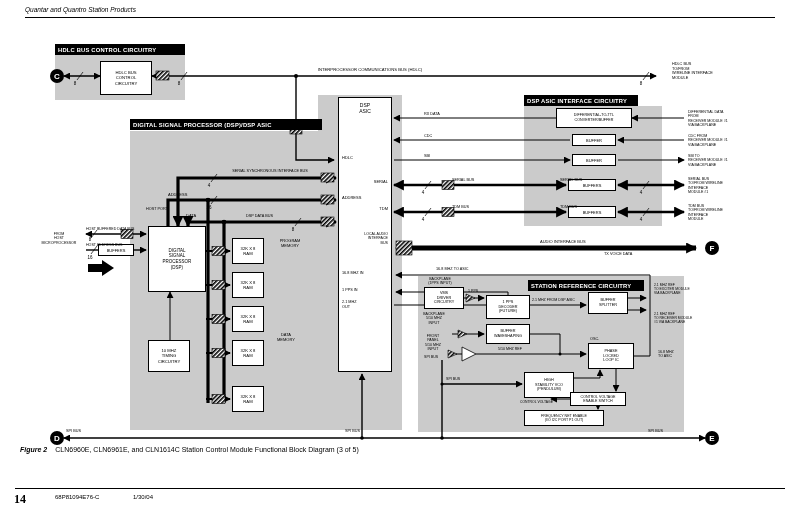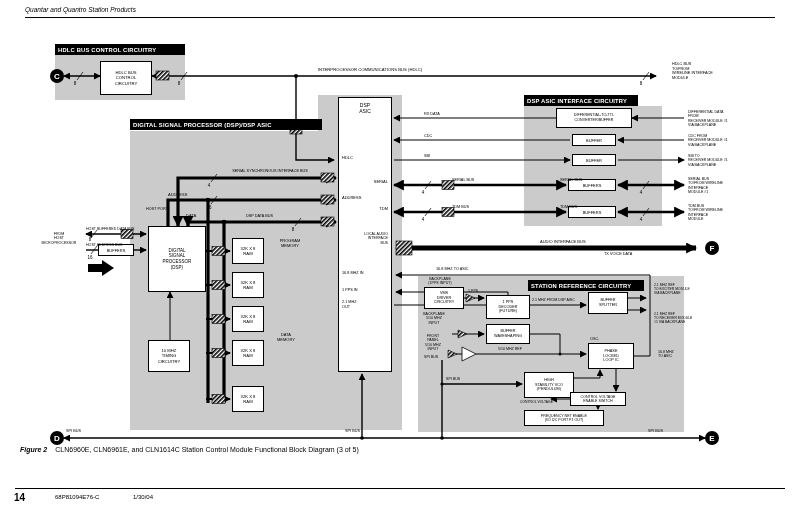--- a/index.html
+++ b/index.html
@@ -16,21 +16,21 @@
       display:flex;align-items:center;padding:0 3px;z-index:4;height:11px;box-sizing:border-box;
       letter-spacing:.2px;white-space:nowrap;}
   .cn{position:absolute;width:14px;height:14px;border-radius:50%;background:#000;color:#fff;
       font-size:8px;font-weight:bold;display:flex;align-items:center;justify-content:center;z-index:5;}
   svg.ln{position:absolute;left:0;top:0;z-index:2;}
   .rule{position:absolute;border-bottom:1px solid #000;height:0;z-index:4;}
   .hdr-txt{position:absolute;font-style:italic;font-size:6.5px;z-index:4;}
   .cap{position:absolute;font-size:7px;z-index:4;display:flex;gap:8px;align-items:baseline;}
   .cap .fl{font-weight:bold;font-style:italic;}
   .foot{position:absolute;font-size:6px;z-index:4;}
-  .foot.pg{font-weight:bold;font-size:10px;}
+  .foot.pg{font-weight:bold;font-size:12px;font-family:Liberation Serif, serif;}
 </style>
 </head>
 <body>
 
 <div class="page">
 
   <div class="hdr-txt" style="left:25px;top:6px;">Quantar and Quantro Station Products</div>
   <div class="rule" style="left:25px;top:17px;width:750px;"></div>
   <div class="cap" style="left:20px;top:446px;">
     <span class="fl">Figure 2</span>

